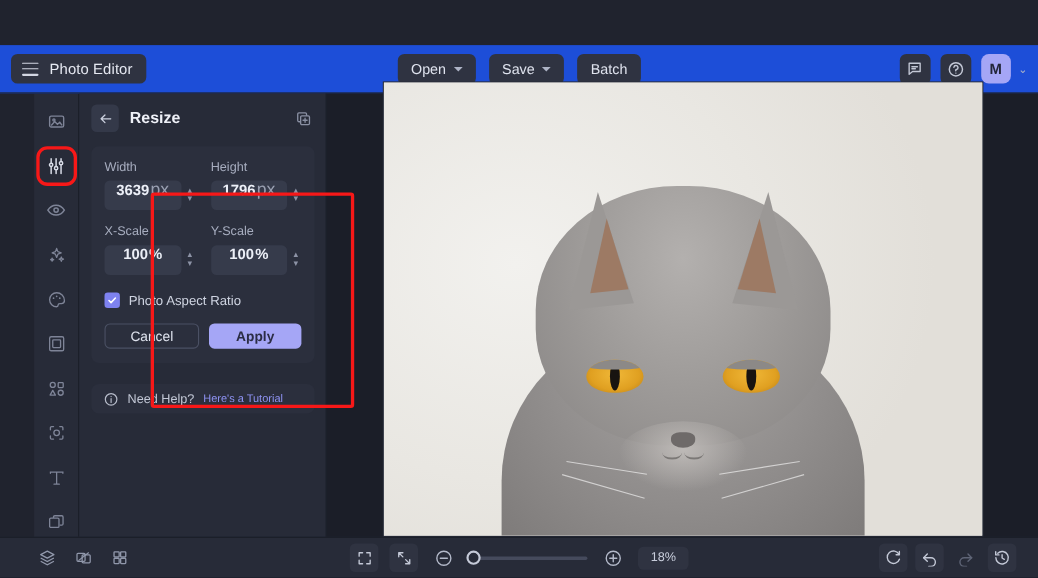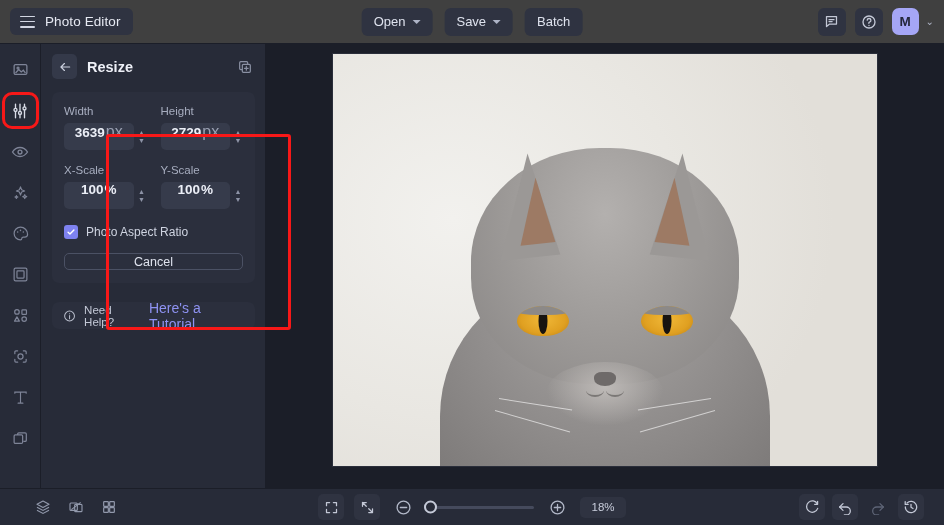--- a/index.html
+++ b/index.html
@@ -8,22 +8,23 @@
     background: #20232e;
     font-family: "Liberation Sans", sans-serif;
     overflow: hidden;
     -webkit-font-smoothing: antialiased;
   }
   .app { position: relative; width: 944px; height: 525px; display: flex; flex-direction: column; background:#20232e; }
 
   
   .topbar {
     height: 44px; min-height:44px; display: flex; align-items: center;
-    background: #404040; position: relative; padding: 0 10px;
+    background: #1d4ed8; position: relative; padding: 0 10px;
     border-bottom: 1px solid #1b1e28;
+    margin-top: 41px;
   }
   .brand {
     display: flex; align-items: center; gap: 10px;
     background: #30344300; padding: 6px 12px 6px 10px; border-radius: 6px;
     background: #2f3341;
   }
   .hamburger { width: 15px; height: 12px; display:flex; flex-direction:column; justify-content:space-between; }
   .hamburger i { display:block; height:1.6px; background:#d2d6e2; border-radius:2px; }
   .brand-title { color:#e6e9f2; font-size: 13.5px; letter-spacing:.1px; }
 
@@ -39,21 +40,21 @@
   .icon-btn {
     width:28px;height:28px;border-radius:6px;background:#2f3341;display:flex;align-items:center;justify-content:center;cursor:pointer;
   }
   .avatar {
     width:27px;height:27px;border-radius:7px;background:#a5a6f6;color:#23263a;
     display:flex;align-items:center;justify-content:center;font-size:13.5px;font-weight:bold;cursor:pointer;
   }
   .av-caret { color:#aeb4c6; font-size:10px; margin-left:-2px; cursor:pointer; }
 
   
-  .body { flex:1; display:flex; min-height:0; }
+  .body { flex:1; display:flex; min-height:0;padding-left:31px; }
 
   
   .rail {
     width:41px; background:#272b38; display:flex; flex-direction:column;
     align-items:center; padding-top:12px; gap:14px; border-right:1px solid #1b1e28;
   }
   .rail-item {
     width:27px;height:27px;display:flex;align-items:center;justify-content:center;
     border-radius:5px;cursor:pointer;color:#7e8497;
   }
@@ -86,32 +87,32 @@
 
   .row-gap { height:14px; }
   .check-row { display:flex; align-items:center; gap:8px; margin-top:16px; }
   .checkbox {
     width:14px;height:14px;border-radius:3px;background:#7e82f0;display:flex;align-items:center;justify-content:center;cursor:pointer;
   }
   .check-label{ color:#cfd4e1; font-size:12px; }
 
   .btn-row { display:flex; gap:9px; margin-top:14px; }
   .btn {
-    flex:1; height:17px; border-radius:5px; font-size:12.5px; display:flex;align-items:center;justify-content:center;
+    flex:1; height:23px; border-radius:5px; font-size:12.5px; display:flex;align-items:center;justify-content:center;
     cursor:pointer; font-family:"Liberation Sans", sans-serif; border:none;
   }
   .btn-cancel { background:#32374600; border:1px solid #4b5164; color:#dfe3ee; }
   .btn-apply { background:#a5a6f6; color:#2b2d45; font-weight:bold; }
 
   .help-card {
     margin: 19px 10px 0 11px; background:#2b2f3d; border-radius:7px;
     height:27px; display:flex; align-items:center; gap:8px; padding:0 11px; cursor:pointer;
   }
   .help-text { color:#c3c8d6; font-size:11.5px; }
-  .help-link { color:#8e92f2; font-size:14px; }
+  .help-link { color:#8e92f2; font-size:10px; }
 
   
   .canvas-area { flex:1; background:#1b1e28; position:relative; display:flex; align-items:center; justify-content:center; }
   .photo-frame {
     width:544px; height:412px; background:#eceae5; position:relative; overflow:hidden;
     margin-top:-12px; box-shadow:0 0 0 1px #2a2e3a;
   }
   
   .bg-grad { position:absolute; inset:0; background:
       radial-gradient(ellipse 70% 80% at 22% 40%, #f2f1ee 0%, #e9e7e2 60%, #e2dfd9 100%); }
@@ -315,21 +316,21 @@
               <div class="stepper">
                   <span>▲</span>
                   <span>▼</span>
                 </div>
             </div>
           </div>
           <div class="field">
             <span class="field-label">Height</span>
             <div class="input-wrap">
               <div class="input-box">
-                <span class="input-val">2729</span>
+                <span class="input-val">1796</span>
                 <span class="input-unit">px</span>
               </div>
               <div class="stepper">
                   <span>▲</span>
                   <span>▼</span>
                 </div>
             </div>
           </div>
         </div>
 
@@ -368,20 +369,21 @@
           <div class="checkbox">
             <svg width="10" height="10" viewBox="0 0 24 24" fill="none" stroke="#ffffff" stroke-width="3.4">
               <path d="M5 12.5l4.5 4.5L19 7" stroke-linecap="round" stroke-linejoin="round"></path>
             </svg>
           </div>
           <span class="check-label">Photo Aspect Ratio</span>
         </div>
 
         <div class="btn-row">
           <button class="btn btn-cancel">Cancel</button>
+          <button class="btn btn-apply">Apply</button>
         </div>
       </div>
 
       <div class="help-card">
         <svg width="14" height="14" viewBox="0 0 24 24" fill="none" stroke="#b6bbc9" stroke-width="1.9">
           <circle cx="12" cy="12" r="9"></circle>
             <path d="M12 11v6" stroke-linecap="round"></path>
             <circle cx="12" cy="7.8" r="1.05" fill="#b6bbc9" stroke="none"></circle>
         </svg>
         <span class="help-text">Need Help?</span>

